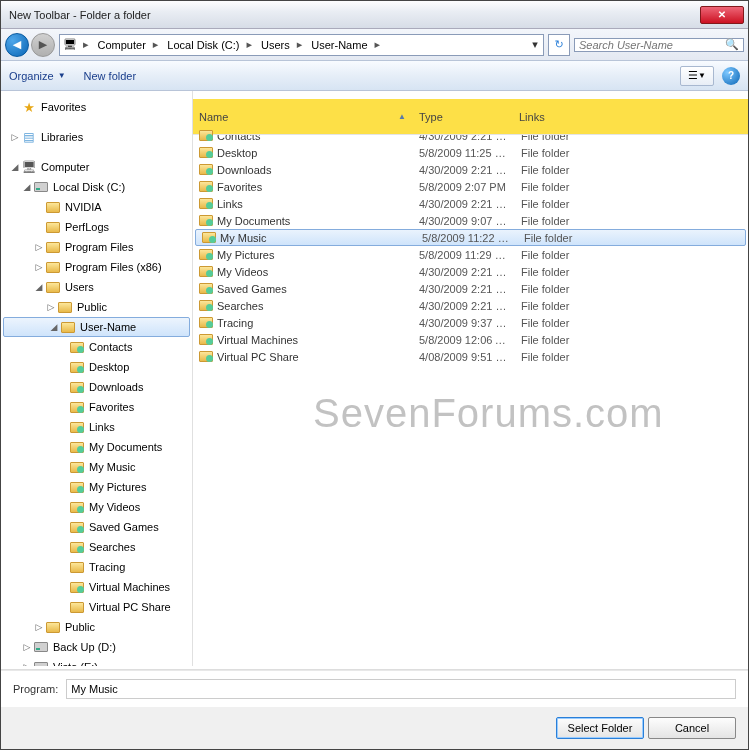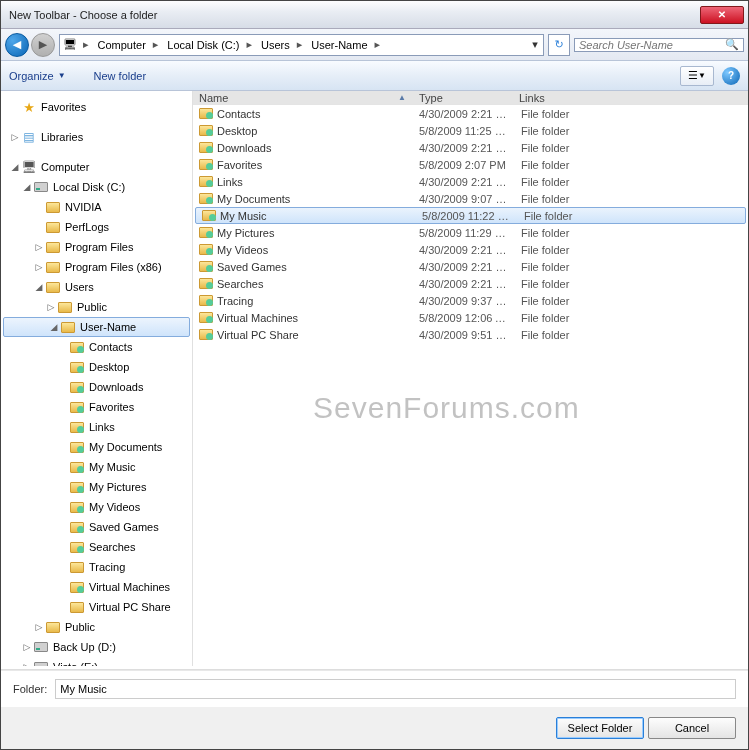--- a/index.html
+++ b/index.html
@@ -13,63 +13,63 @@
 .navbtn.fwd { background:linear-gradient(#d0d0d0,#b0b0b0); border:1px solid #999; color:#555; }
 .crumb-bar { flex:1; height:22px; background:#fff; border:1px solid #8a9bb8; display:flex; align-items:center; margin:0 2px; }
 .crumb-icon { width:20px; display:flex; align-items:center; justify-content:center; }
 .crumb { padding:0 4px 0 6px; height:100%; display:flex; align-items:center; cursor:pointer; }
 .crumb-sep { color:#555; padding:0 3px; cursor:pointer; }
 .crumb-drop { width:16px; text-align:center; color:#333; cursor:pointer; }
 .refresh { width:22px; height:22px; border:1px solid #8a9bb8; background:#fff; display:flex; align-items:center; justify-content:center; color:#2a7fd8; cursor:pointer; margin-right:2px; }
 .search { width:170px; height:14px; border:1px solid #8a9bb8; background:#fff; display:flex; align-items:center; padding:0 4px; }
 .search input { border:none; outline:none; flex:1; font-style:italic; color:#888; }
 .search .sicon { color:#2a7fd8; }
-.cmdbar { height:30px; background:linear-gradient(#f8fbff,#e6eef8 50%,#d7e4f3); border-bottom:1px solid #b8c4d8; display:flex; align-items:center; padding:0 8px; gap:28px; }
+.cmdbar { height:30px; background:linear-gradient(#f8fbff,#e6eef8 50%,#d7e4f3); border-bottom:1px solid #b8c4d8; display:flex; align-items:center; padding:0 8px; gap:18px; }
 .cmdbar .lnk { color:#1a3e8c; cursor:pointer; display:flex; align-items:center; gap:4px; }
 .cmdbar .right { margin-left:auto; display:flex; align-items:center; gap:8px; }
 .viewbtn { width:34px; height:20px; border:1px solid #a8b8d0; border-radius:2px; display:flex; align-items:center; justify-content:center; cursor:pointer; background:linear-gradient(#fff,#e8eef6); }
 .help { width:18px; height:18px; border-radius:50%; background:radial-gradient(circle at 30% 30%,#7ec8ff,#0a65b5); color:#fff; display:flex; align-items:center; justify-content:center; font-weight:bold; cursor:pointer; font-size:10px; }
 .main { display:flex; height:575px; }
 .tree { width:192px; border-right:1px solid #e0e0e0; overflow:auto; padding:6px 0; }
 .tree-item { display:flex; align-items:center; height:20px; cursor:pointer; white-space:nowrap; }
 .tree-item .tw { width:12px; text-align:center; color:#666; font-size:9px; }
 .tree-item .ic { width:16px; height:16px; margin-right:4px; display:flex; align-items:center; justify-content:center; flex-shrink:0;}
 .tree-item.sel { background:linear-gradient(#ecf4fd,#cfe4fb); border:1px solid #84acdd; border-radius:2px; margin:0 2px; height:20px;}
 .folder-ic { width:14px; height:11px; background:linear-gradient(#fce699,#e8b94a); border:1px solid #cc9933; border-radius:1px; position:relative; }
 .folder-ic.special::after { content:""; position:absolute; right:-1px; bottom:-1px; width:7px; height:7px; background:#5c9; border-radius:50%; }
 .depth-0{padding-left:8px}.depth-1{padding-left:20px}.depth-2{padding-left:32px}.depth-3{padding-left:44px}.depth-4{padding-left:56px}
 .list { flex:1; overflow:auto; position:relative;}
-.list-head { display:flex; height:14px; border-bottom:1px solid #e4e4e4; position:sticky; top:0; background:#e5e5e5; }
+.list-head { display:flex; height:36px; border-bottom:1px solid #e4e4e4; position:sticky; top:8px; background:#fde047; }
 .list-head .col { padding:4px 6px; color:#444; border-right:1px solid transparent; cursor:pointer; display:flex; align-items:center; gap:4px;}
 .c-name{width:220px}.c-date{width:102px}.c-type{width:100px}.c-size{width:70px}
 .row { display:flex; height:17px; align-items:center; cursor:pointer; }
 .row .cell { padding:0 6px; overflow:hidden; white-space:nowrap; text-overflow:ellipsis; color:#333; }
 .row .c-name { display:flex; align-items:center; gap:4px; }
 .row.sel { background:linear-gradient(#eaf3fd,#cfe4fb); border:1px solid #84acdd; border-radius:2px; margin:0 2px; }
 .row .c-date,.row .c-type,.row .c-size{color:#555;}
-.watermark { position:absolute; top:300px; left:120px; font-size:30px; font-weight:400; color:rgba(120,120,120,0.45); font-family:Arial,sans-serif; letter-spacing:1px; pointer-events:none;}
+.watermark { position:absolute; top:300px; left:120px; font-size:40px; font-weight:400; color:rgba(120,120,120,0.45); font-family:Arial,sans-serif; letter-spacing:1px; pointer-events:none;}
 .bottom { position:absolute; bottom:0; left:0; right:0; border-top:1px solid #ddd; background:#f0f0f0; }
 .folder-line { display:flex; align-items:center; padding:8px 12px; gap:8px; background:#fff; border-top:1px solid #e8e8e8;}
 .folder-line label { color:#333; }
 .folder-line input { flex:1; border:1px solid #ccc; padding:2px 4px; height:20px; }
 .btns { display:flex; justify-content:flex-end; gap:4px; padding:10px 12px; background:#f0f0f0; }
 .btn { min-width:88px; height:22px; border:1px solid #888; border-radius:2px; background:linear-gradient(#fdfdfd,#e4e4e4); cursor:pointer; }
 .btn.default { border:1px solid #2a7fd8; box-shadow:0 0 0 1px #9cf inset; }
 .sort-arrow{color:#5a7aa8; font-size:8px;}
 .drive-ic{width:14px;height:10px;background:#d0d0d0;border:1px solid #888;border-radius:1px;position:relative;}
 .drive-ic::after{content:"";position:absolute;left:1px;bottom:1px;width:4px;height:2px;background:#3a8;}
 .star-ic{color:#e8a818;font-size:13px;}
 .lib-ic{color:#5aa0d8;font-size:12px;}
 .comp-ic{color:#555;font-size:12px;}
 </style>
 </head>
 <body>
 
 <div class="titlebar">
-  <span class="title">New Toolbar - Choose a folder</span>
+  <span class="title">New Toolbar - Folder a folder</span>
   <div class="close">✕</div>
 </div>
 
 <div class="navbar">
   <div class="navbtn back">◀</div>
   <div class="navbtn fwd">▶</div>
   <div class="crumb-bar">
     <span class="crumb-icon">🖥</span>
     <span class="crumb-sep">▸</span>
     <span class="crumb">Computer</span>
@@ -432,31 +432,31 @@
           </div>
           <div class="cell c-date">5/8/2009 12:06 AM</div>
           <div class="cell c-type">File folder</div>
           <div class="cell c-size"></div>
         </div>
         <div class="row">
           <div class="cell c-name">
             <span class="folder-ic special"></span>
             <span>Virtual PC Share</span>
           </div>
-          <div class="cell c-date">4/30/2009 9:51 PM</div>
+          <div class="cell c-date">4/08/2009 9:51 PM</div>
           <div class="cell c-type">File folder</div>
           <div class="cell c-size"></div>
         </div>
       </div>
     <div class="watermark">SevenForums.com</div>
   </div>
 </div>
 
 <div class="bottom">
   <div class="folder-line">
-    <label>Folder:</label>
+    <label>Program:</label>
     <input value="My Music" style="">
   </div>
   <div class="btns">
     <button class="btn default">Select Folder</button>
     <button class="btn">Cancel</button>
   </div>
 </div>
 
 </body></html>

